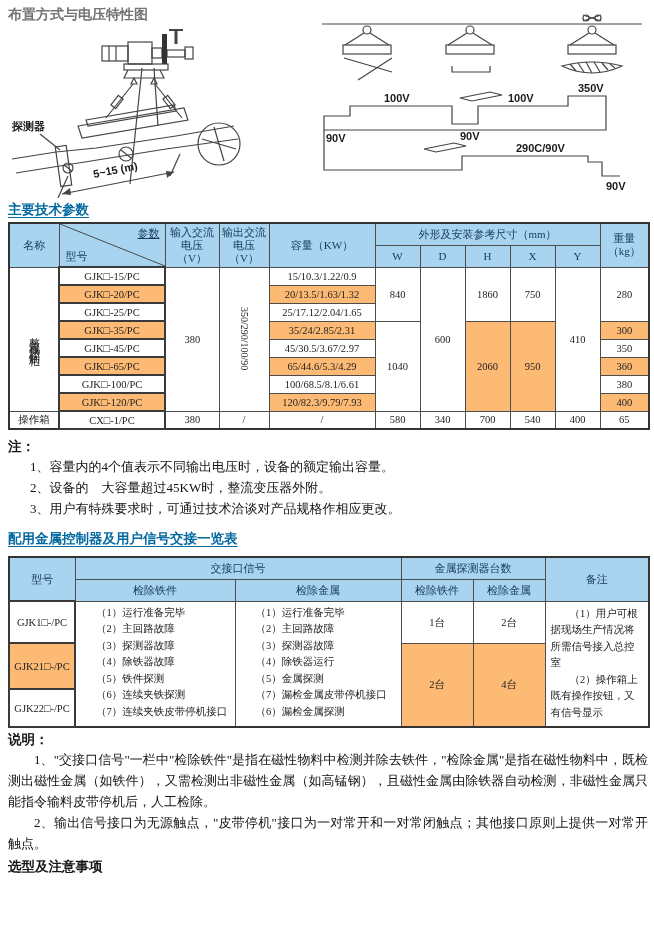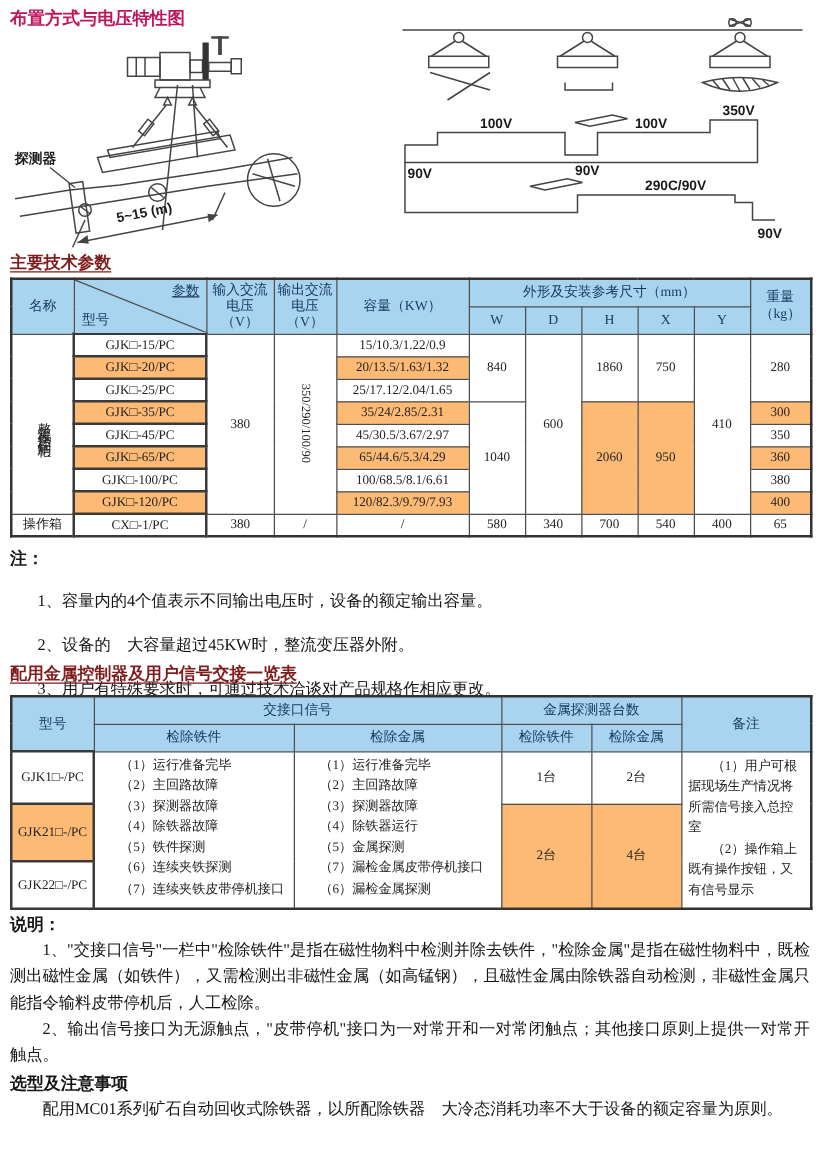--- a/index.html
+++ b/index.html
@@ -1,21 +1,21 @@
 <!DOCTYPE html>
 <html><head>
 <meta charset="utf-8">
 <style>
   html,body { margin:0; padding:0; background:#ffffff; }
   .page { position:relative; width:654px; height:928px; background:#fff; overflow:hidden;
           font-family:"Liberation Serif", serif; color:#111; }
   .abs { position:absolute; }
 
-  .h-black { font-family:"Liberation Sans",sans-serif; font-weight:bold; font-size:14px; color:#be185d; }
-  .h-blue  { font-family:"Liberation Sans",sans-serif; font-weight:bold; font-size:13.5px; color:#7f1d1d;
+  .h-black { font-family:"Liberation Sans",sans-serif; font-weight:bold; font-size:14px; color:#737373; }
+  .h-blue  { font-family:"Liberation Sans",sans-serif; font-weight:bold; font-size:13.5px; color:#0369a1;
              text-decoration:underline; text-underline-offset:3px; }
 
   svg text { font-family:"Liberation Sans",sans-serif; font-weight:bold; fill:#1a1a1a; }
 
   table { border-collapse:collapse; table-layout:fixed; width:640px; background:#fff; }
   td,th { border:1px solid #4d4d4d; text-align:center; vertical-align:middle;
           font-size:10.5px; font-weight:normal; color:#222; padding:0 2px; line-height:13px; }
   table.t1, table.t2 { border:2px solid #333; }
   th { background:#a8d4f0; color:#17375e; font-size:11px; }
   .blue { background:#fdba74; }
@@ -23,21 +23,21 @@
   .vtext { writing-mode:vertical-rl; letter-spacing:3px; font-size:11px; margin:0 auto; }
   .vnum  { writing-mode:vertical-rl; font-size:10px; margin:0 auto; }
 
   .diag-cell { position:relative; padding:0; }
   .diag-cell svg { position:absolute; left:0; top:0; width:100%; height:100%; }
   .diag-param { position:absolute; right:5px; top:3px;text-decoration:underline; }
   .diag-model { position:absolute; left:6px; bottom:3px; }
 
   .txt13 { font-size:13px; line-height:21px; color:#141414; text-align:justify; }
   .indent { text-indent:2em; }
-  .note-item { padding-left:22px;margin-top:14px; }
+  .note-item { padding-left:22px; }
   .lbl-bold { font-family:"Liberation Sans",sans-serif; font-weight:bold; font-size:13.5px; color:#161616; }
 
   .sig-cell { text-align:left; padding:3px 20px; vertical-align:top; }
   .sig-cell div { line-height:16.5px; white-space:nowrap; }
   .remark-cell { text-align:left; padding:4px 5px; vertical-align:top; }
   .remark-cell div { line-height:16.5px; text-indent:1.8em; }
 
   tr.hr1 { height:22px; } tr.hr2 { height:22px; }
   tr.br  { height:18px; }
   tr.t2r1 { height:42px; } tr.t2r2 { height:46px; } tr.t2r3 { height:38px; }
@@ -330,16 +330,15 @@
     </table>
 
   <div class="abs" style="left:8px; top:731px; width:640px;">
     <div class="lbl-bold">说明：</div>
     <div class="txt13 indent">1、"交接口信号"一栏中"检除铁件"是指在磁性物料中检测并除去铁件，"检除金属"是指在磁性物料中，既检测出磁性金属（如铁件），又需检测出非磁性金属（如高锰钢），且磁性金属由除铁器自动检测，非磁性金属只能指令输料皮带停机后，人工检除。</div>
     <div class="txt13 indent">2、输出信号接口为无源触点，"皮带停机"接口为一对常开和一对常闭触点；其他接口原则上提供一对常开触点。</div>
   </div>
 
   <div class="abs" style="left:8px; top:858px; width:640px;">
     <div class="lbl-bold">选型及注意事项</div>
-    <div class="txt13 indent">配用MC01系列矿石自动回收式除铁器，以所配除铁器　大冷态消耗功率不大于设备的额定容量为原则。</div>
   </div>
 
 </div>
 
 </body></html>

